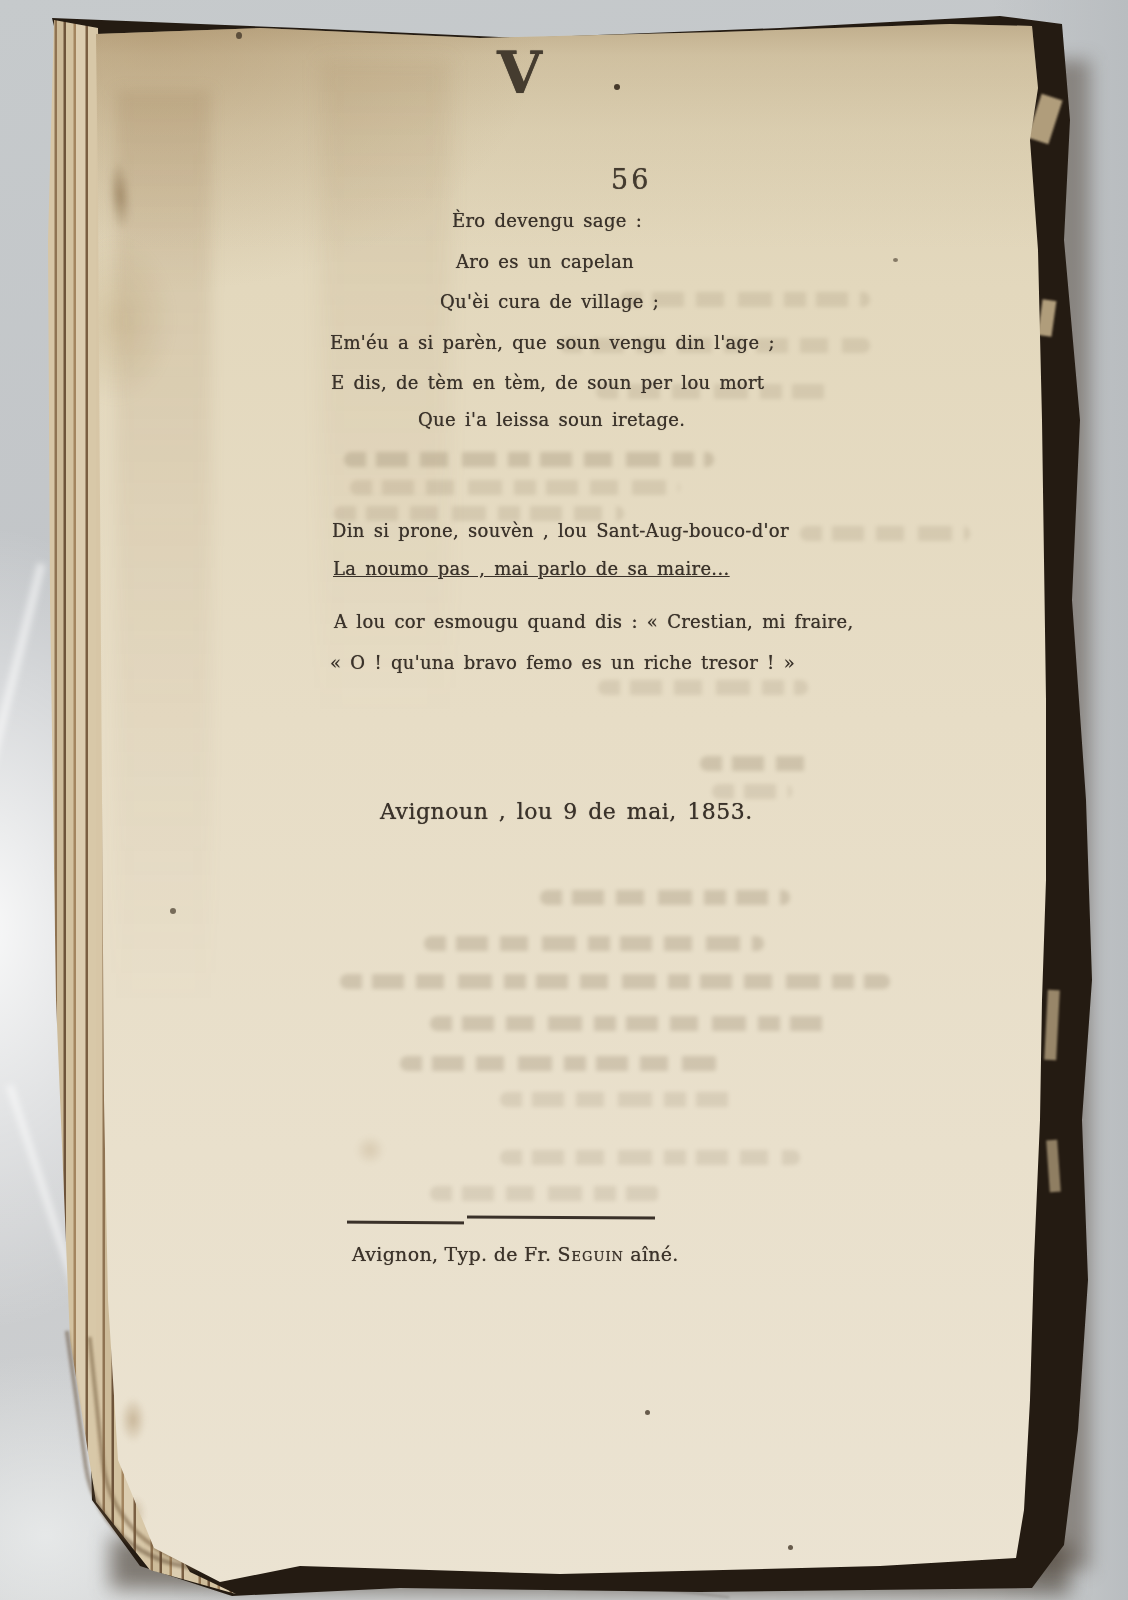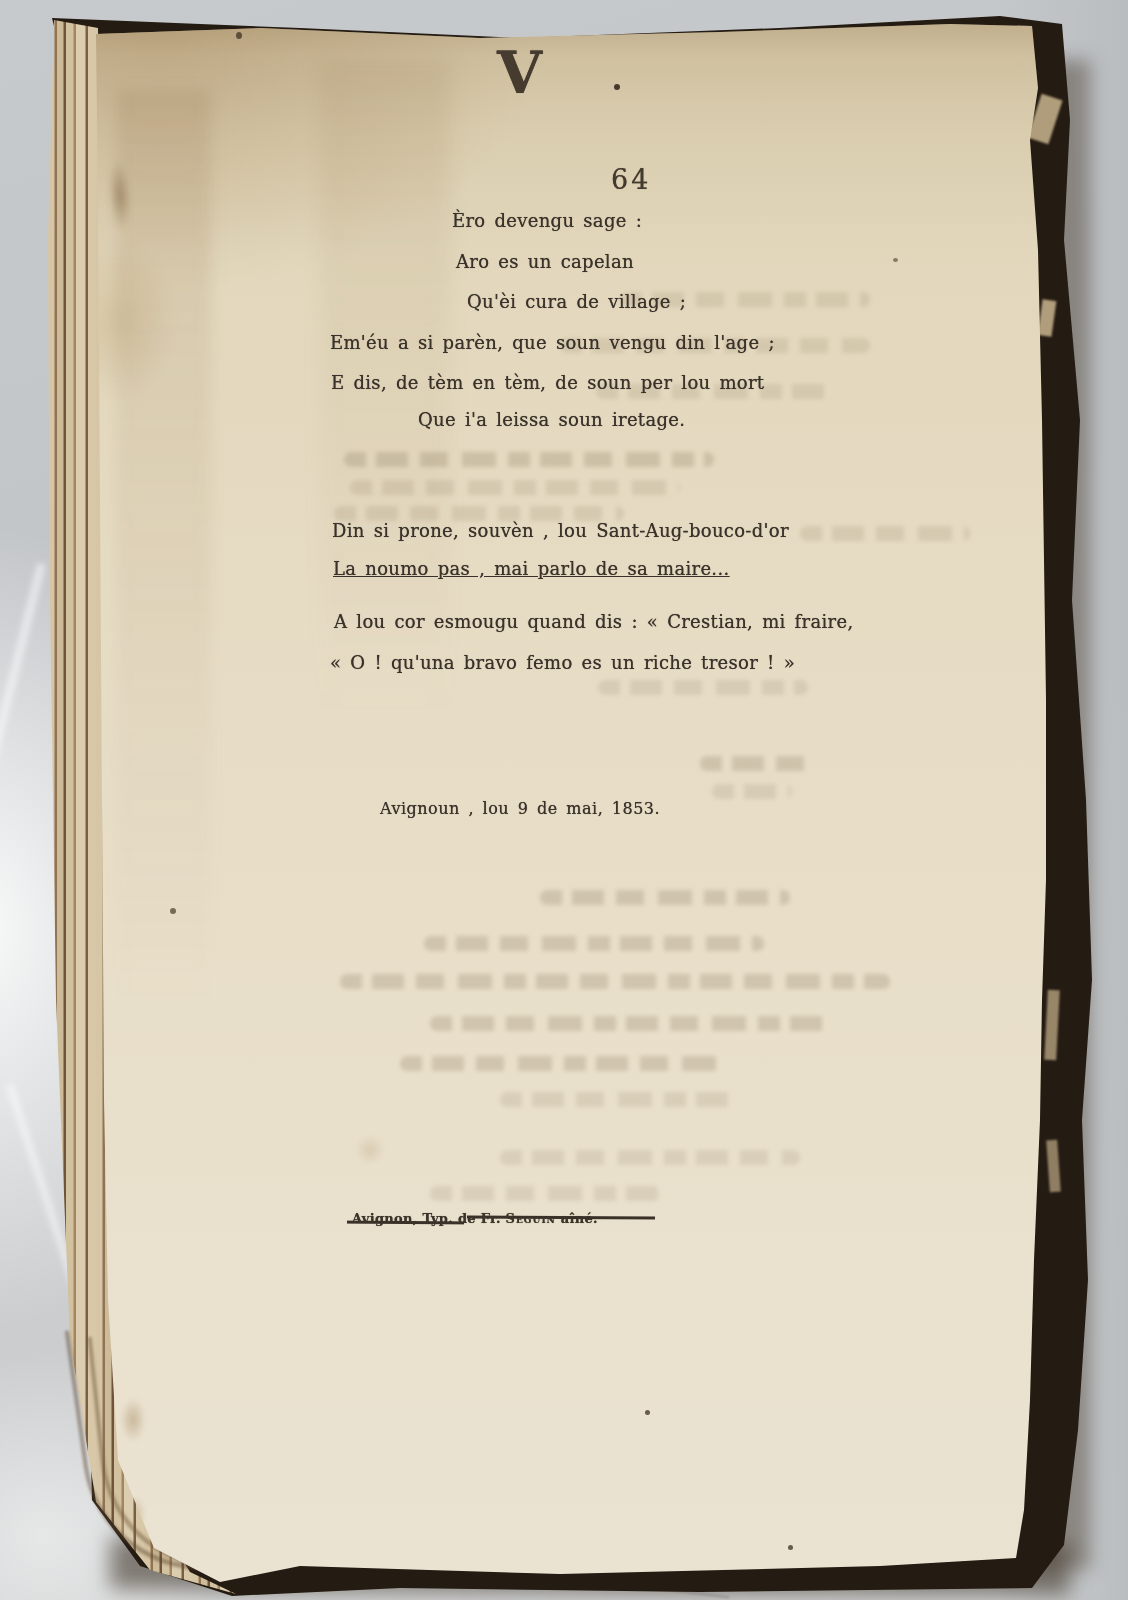--- a/index.html
+++ b/index.html
@@ -105,22 +105,22 @@
       #6e5c40 76px 104px, rgba(0,0,0,0) 104px 118px, #6e5c40 118px 152px, rgba(0,0,0,0) 152px 164px);}
   .ghost.strong{opacity:0.2;}
 
   
   .txt{position:absolute;white-space:nowrap;color:#3a322a;line-height:1;
     text-shadow:0 0 0.7px rgba(58,50,42,0.85);}
   .v-mark{left:497px;top:44px;font-size:58px;font-weight:bold;color:#453c2f;
     filter:blur(0.4px);}
   .page-number{left:611px;top:166px;font-size:27px;letter-spacing:3px;color:#443b2f;}
   .poem-line{font-size:18px;letter-spacing:0.3px;word-spacing:3px;}
-  .dateline{left:380px;top:801px;font-size:16px;letter-spacing:0.5px;word-spacing:3px;}
-  .imprint{left:352px;top:1212px;font-size:13px;font-weight:bold;letter-spacing:0.3px;color:#3c332a;}
+  .dateline{left:380px;top:801px;font-size:22px;letter-spacing:0.5px;word-spacing:3px;}
+  .imprint{left:352px;top:1245px;font-size:19px;font-weight:normal;letter-spacing:0.3px;color:#3c332a;}
   .imprint .printer{font-variant:small-caps;letter-spacing:1px;}
   .rule{position:absolute;height:3px;background:#3a3129;filter:blur(0.3px);}
   .rule-1{left:347px;top:1221px;width:117px;transform:rotate(0.4deg);}
   .rule-2{left:467px;top:1216px;width:188px;transform:rotate(0.3deg);}
 </style>
 </head>
 <body>
 
 <div class="backdrop">
   <div class="crease" style="left:6px;top:560px;width:8px;height:260px;transform:rotate(14deg);"></div>
@@ -171,26 +171,26 @@
   <div class="ghost strong" style="left:540px;top:890px;width:250px;"></div>
   <div class="ghost strong" style="left:424px;top:936px;width:340px;"></div>
   <div class="ghost strong" style="left:340px;top:974px;width:550px;"></div>
   <div class="ghost strong" style="left:430px;top:1016px;width:400px;"></div>
   <div class="ghost strong" style="left:400px;top:1056px;width:320px;"></div>
   <div class="ghost" style="left:500px;top:1092px;width:240px;"></div>
   <div class="ghost" style="left:500px;top:1150px;width:300px;"></div>
   <div class="ghost" style="left:430px;top:1186px;width:230px;"></div>
 
   <div class="txt v-mark">V</div>
-  <div class="txt page-number">64</div>
+  <div class="txt page-number">56</div>
 
   <div>
     <div class="txt poem-line" style="left:452px;top:212px;">Èro devengu sage :</div>
     <div class="txt poem-line" style="left:456px;top:253px;">Aro es un capelan</div>
-    <div class="txt poem-line" style="left:440px;top:293px;margin-left:27px;">Qu'èi cura de village ;</div>
+    <div class="txt poem-line" style="left:440px;top:293px;">Qu'èi cura de village ;</div>
     <div class="txt poem-line" style="left:330px;top:334px;">Em'éu a si parèn, que soun vengu din l'age ;</div>
     <div class="txt poem-line" style="left:331px;top:374px;">E dis, de tèm en tèm, de soun per lou mort</div>
     <div class="txt poem-line" style="left:418px;top:411px;">Que i'a leissa soun iretage.</div>
   </div>
 
   <div>
     <div class="txt poem-line" style="left:332px;top:522px;">Din si prone, souvèn , lou Sant-Aug-bouco-d'or</div>
     <div class="txt poem-line" style="left:333px;top:560px;text-decoration:underline;">La noumo pas , mai parlo de sa maire...</div>
     <div class="txt poem-line" style="left:334px;top:597px;margin-top:16px;">A lou cor esmougu quand dis : « Crestian, mi fraire,</div>
     <div class="txt poem-line" style="left:330px;top:634px;margin-top:20px;">« O ! qu'una bravo femo es un riche tresor ! »</div>

